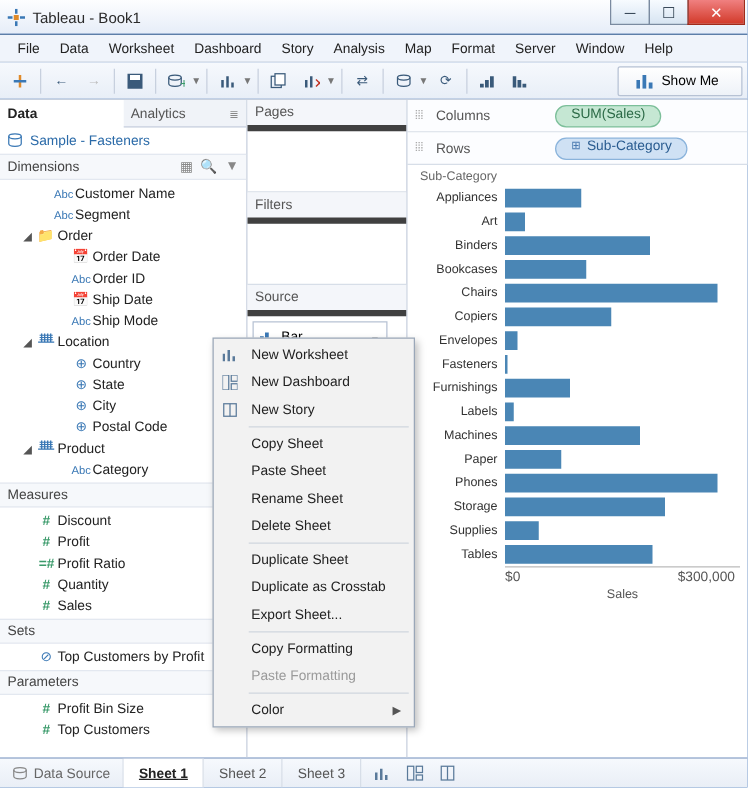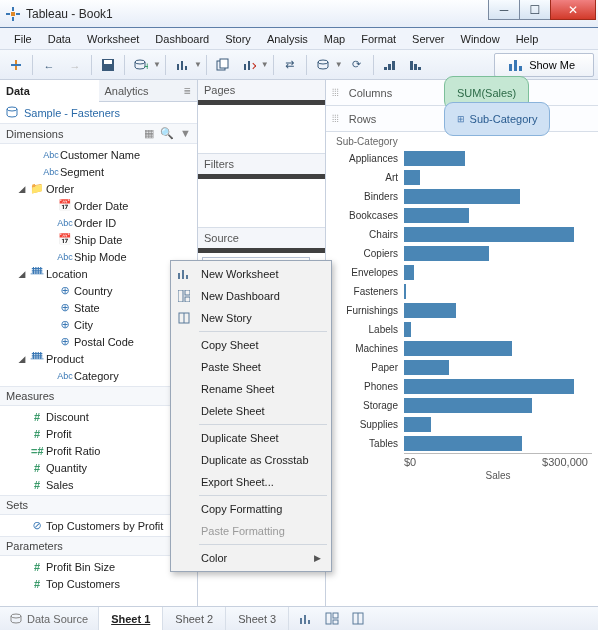--- a/index.html
+++ b/index.html
@@ -56,21 +56,21 @@
 .shelf-hdr { background: #f4f6fa; padding: 4px 6px; color: #555; border-bottom: 5px solid #404040; }
 .shelf-body { height: 48px; }
 .marks-body { padding: 4px; }
 .mark-type { width: 108px; height: 20px; border: 1px solid #b7c2d4; background: #fff; display: flex; align-items: flex-end; padding: 0 5px; gap: 5px; }
 .mark-type .dd2 { margin-left: auto; font-size: 8px; color: #666; }
 
 
 .viz { flex: 1; display: flex; flex-direction: column; }
 .shelf-row { height: 26px; display: flex; align-items: center; border-bottom: 1px solid #d7dee8; background: #fcfdff; }
 .shelf-row .lab { width: 118px; padding-left: 6px; display: flex; align-items: center; gap: 6px; color: #555; }
-.pill { height: 18px; border-radius: 9px; padding: 16px 12px; display: flex; align-items: center; font-size: 10px; border: 1px solid; }
+.pill { height: 18px; border-radius: 9px; padding: 0 12px; display: flex; align-items: flex-start; font-size: 10px; border: 1px solid; }
 .pill.green { background: #c5e7d3; border-color: #7cbf9a; color: #2c6a47; }
 .pill.blue { background: #cfe1f4; border-color: #8ab3db; color: #2a5c90; }
 .pill.blue::before { content: "⊞"; margin-right: 5px; font-size: 9px; color: #4a7ab0; }
 .grip { color: #aaa; margin-right: 4px; font-size: 10px; }
 
 .chart-area { flex: 1; position: relative; padding: 4px 6px 0 6px; }
 .chart-title { font-size: 10px; color: #666; padding-left: 4px; padding-bottom: 2px; }
 .chart { position: relative; }
 .bar-row { display: flex; align-items: center; height: 19px; }
 .bar-row .cat { width: 72px; text-align: right; padding-right: 6px; font-size: 10px; color: #333; }
@@ -81,21 +81,21 @@
 .xlabel { text-align: center; margin-left: 72px; font-size: 10px; color: #555; padding-top: 2px; }
 
 
 .sheet-tabs { height: 24px; background: linear-gradient(#f6f9fd,#e9eef6); border-top: 1px solid #c7d0de; display: flex; align-items: stretch; }
 .sheet-tabs .ds-tab { padding: 0 10px; display: flex; align-items: center; gap: 5px; color: #666; border-right: 1px solid #d7dee8; justify-content: center; }
 .sheet-tabs .tab { padding: 0 12px; display: flex; align-items: center; color: #555; border-right: 1px solid #d7dee8; }
 .sheet-tabs .tab.active { background: #fff; font-weight: 600; color: #222; text-decoration: underline; }
 .sheet-tabs .new-icons { display: flex; align-items: center; gap: 12px; padding: 0 10px; color: #5a7a9a; }
 
 
-.context-menu { position: absolute; left: 170px; top: 260px; width: 162px; background: #f2f2f2; border: 1px solid #9aa7b8; box-shadow: 2px 3px 6px rgba(0,0,0,0.25); z-index: 50; padding: 2px; }
+.context-menu { position: absolute; left: 170px; top: 270px; width: 162px; background: #f2f2f2; border: 1px solid #9aa7b8; box-shadow: 2px 3px 6px rgba(0,0,0,0.25); z-index: 50; padding: 2px; }
 .cm-item { display: flex; align-items: center; height: 22px; padding-left: 28px; position: relative; color: #222; }
 .cm-item .cm-icon { position: absolute; left: 5px; width: 16px; text-align: center; color: #5a7a9a; }
 .cm-item.disabled { color: #9a9a9a; }
 .cm-item .sub { margin-left: auto; margin-right: 8px; font-size: 9px; color: #555; }
 .cm-sep { height: 1px; background: #d0d6de; margin: 2px 2px 2px 26px; }
 
 
 svg { display: block; }
 .bars-icon rect { fill: currentColor; }
 </style>

